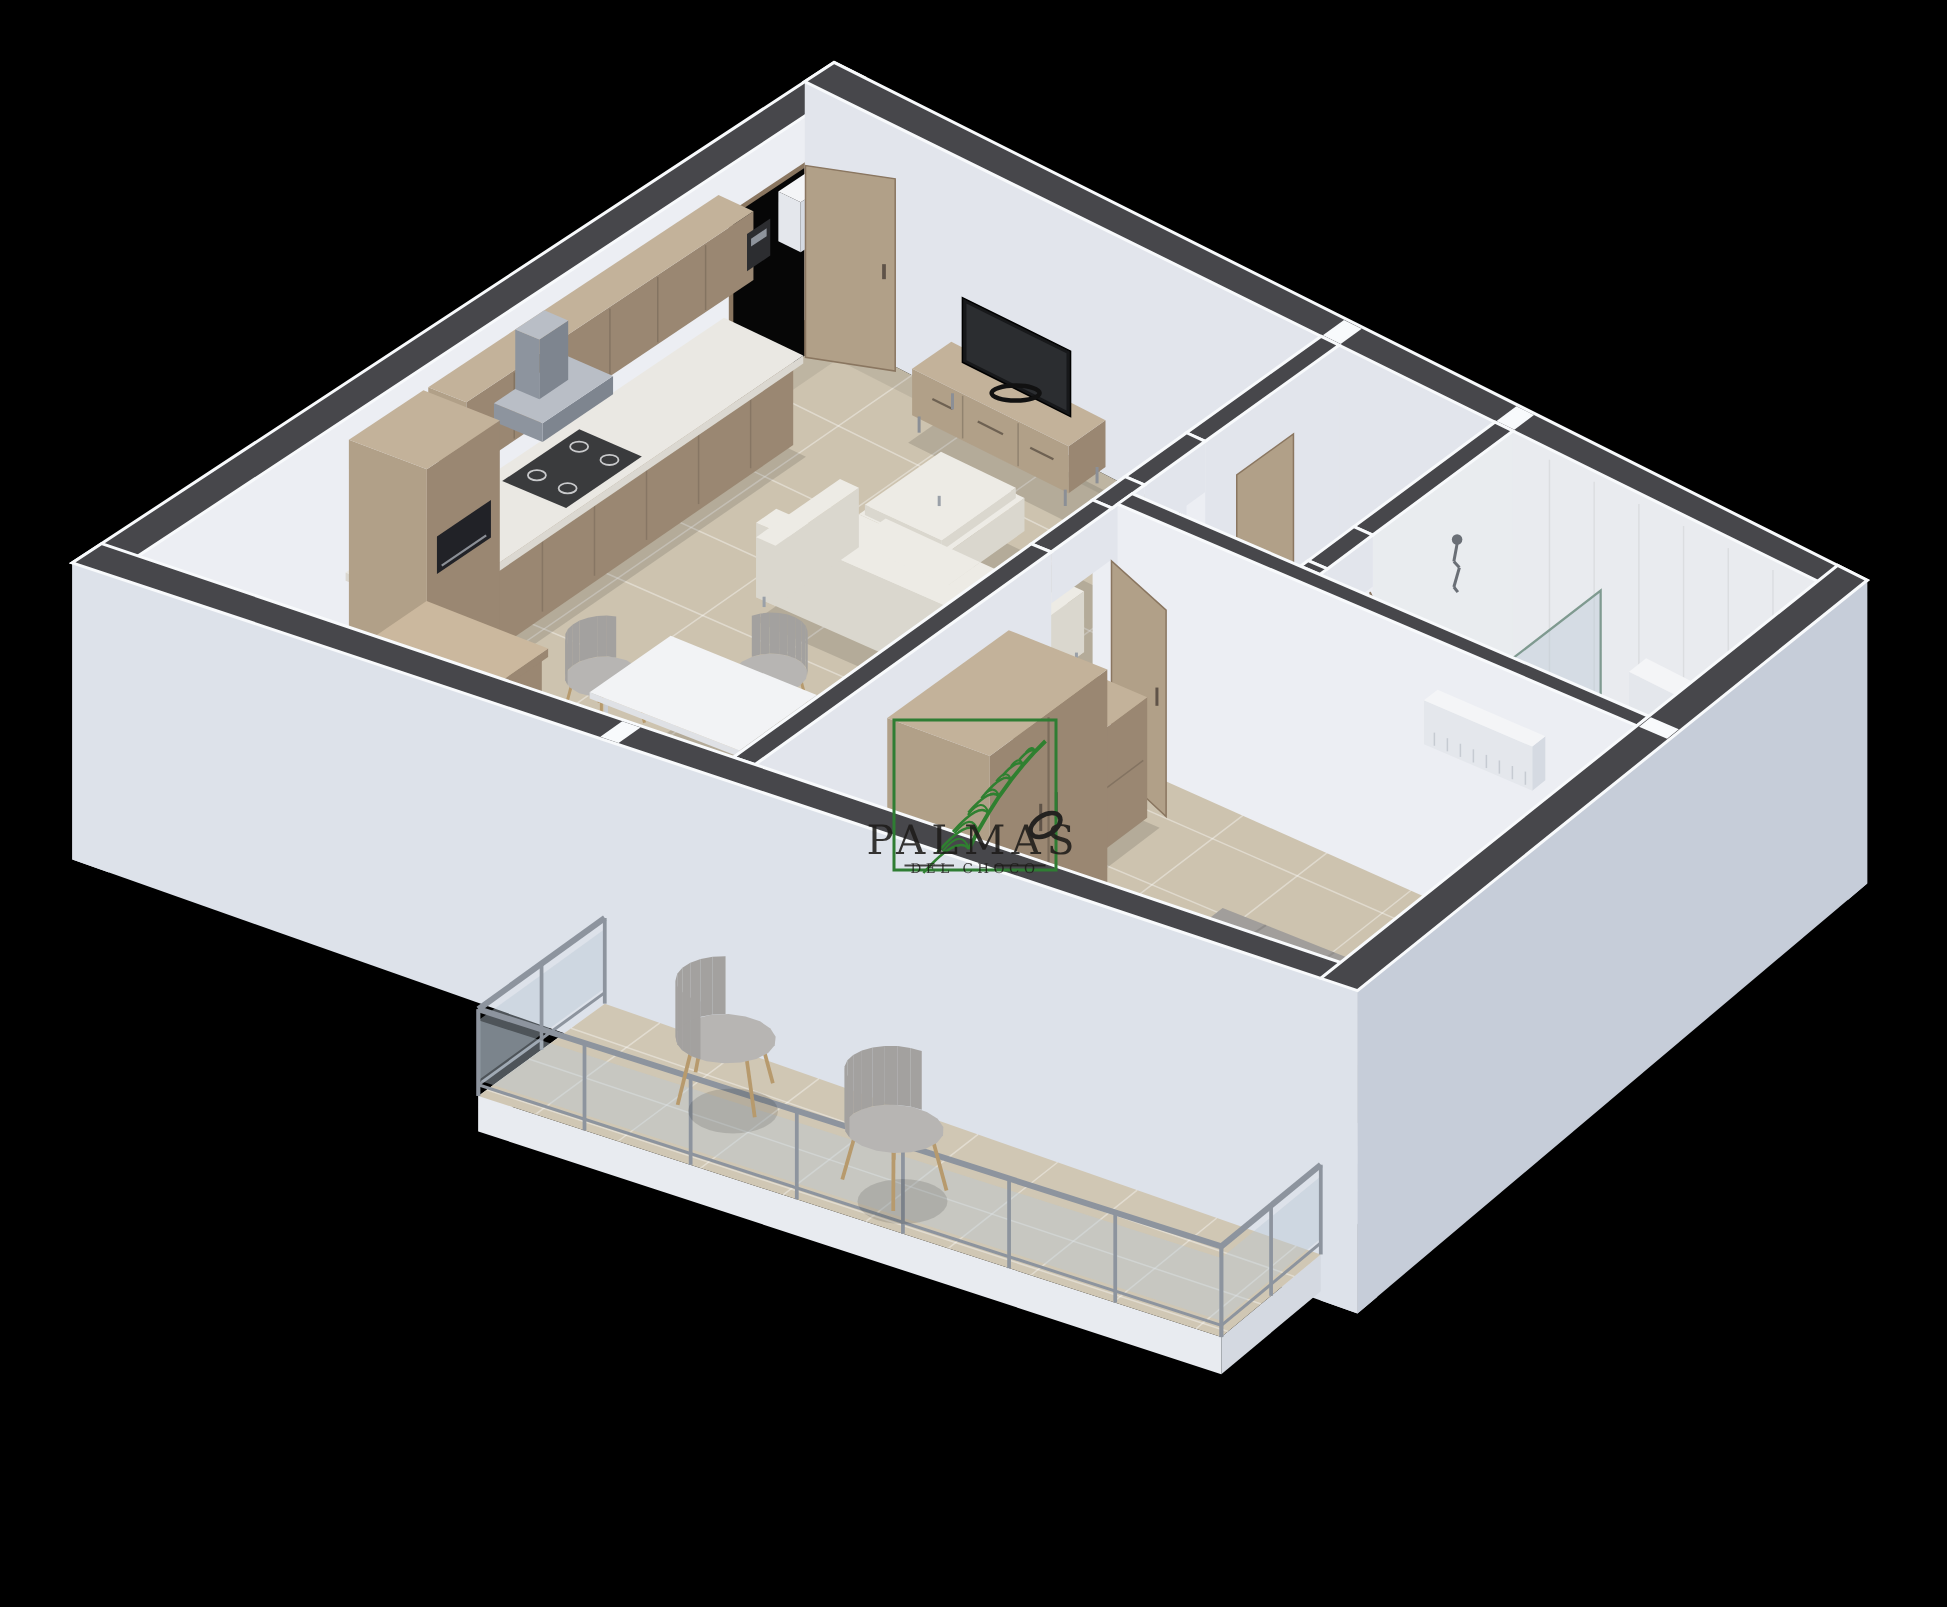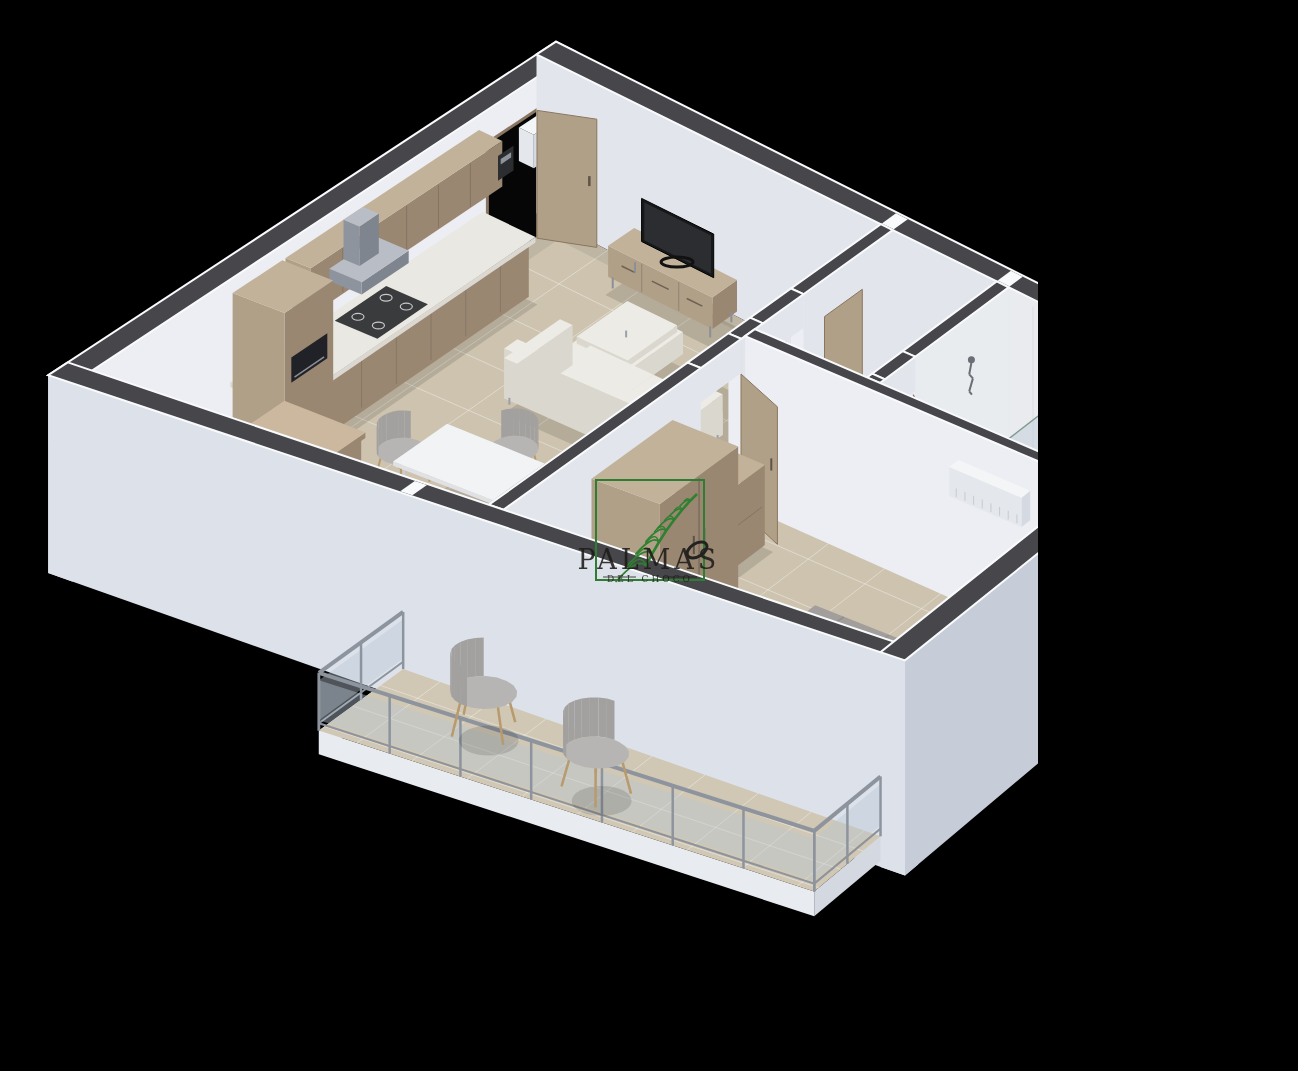--- a/index.html
+++ b/index.html
@@ -1,16 +1,16 @@
 <!DOCTYPE html>
 <html><head>
 <meta charset="utf-8">
 <style>
   html,body{margin:0;padding:0;background:#000;}
-  .stage{width:1038px;height:1071px;position:relative;overflow:hidden;background:#000;}
+  .stage{width:1298px;height:1071px;position:relative;overflow:hidden;background:#000;}
   svg{display:block;}
   text{font-family:"DejaVu Serif","Liberation Serif",serif;}
   .logo-title{font-size:27px;letter-spacing:4px;fill:#1d1b19;opacity:.88;}
   .logo-sub{font-size:9px;letter-spacing:3px;fill:#1d1b19;opacity:.85;}
 </style>
 </head>
 <body>
 
 <div class="stage">
 <svg id="scene" width="1298" height="1071" viewBox="0 0 1298 1071">

